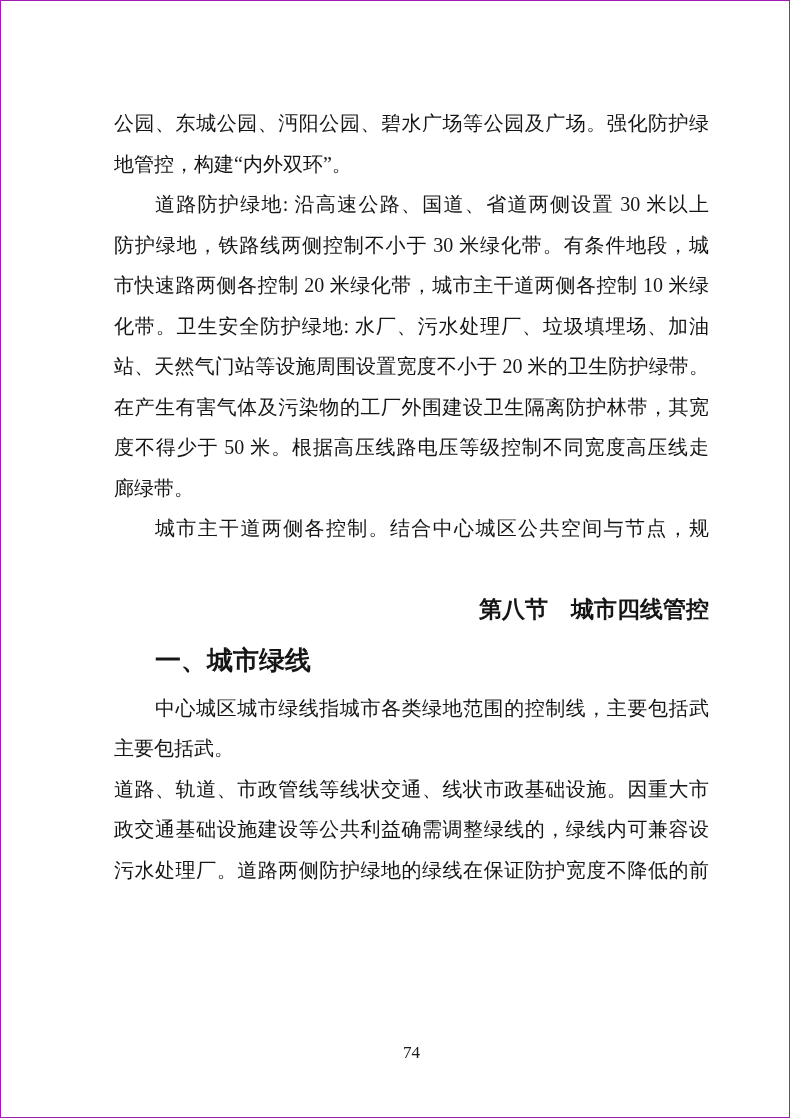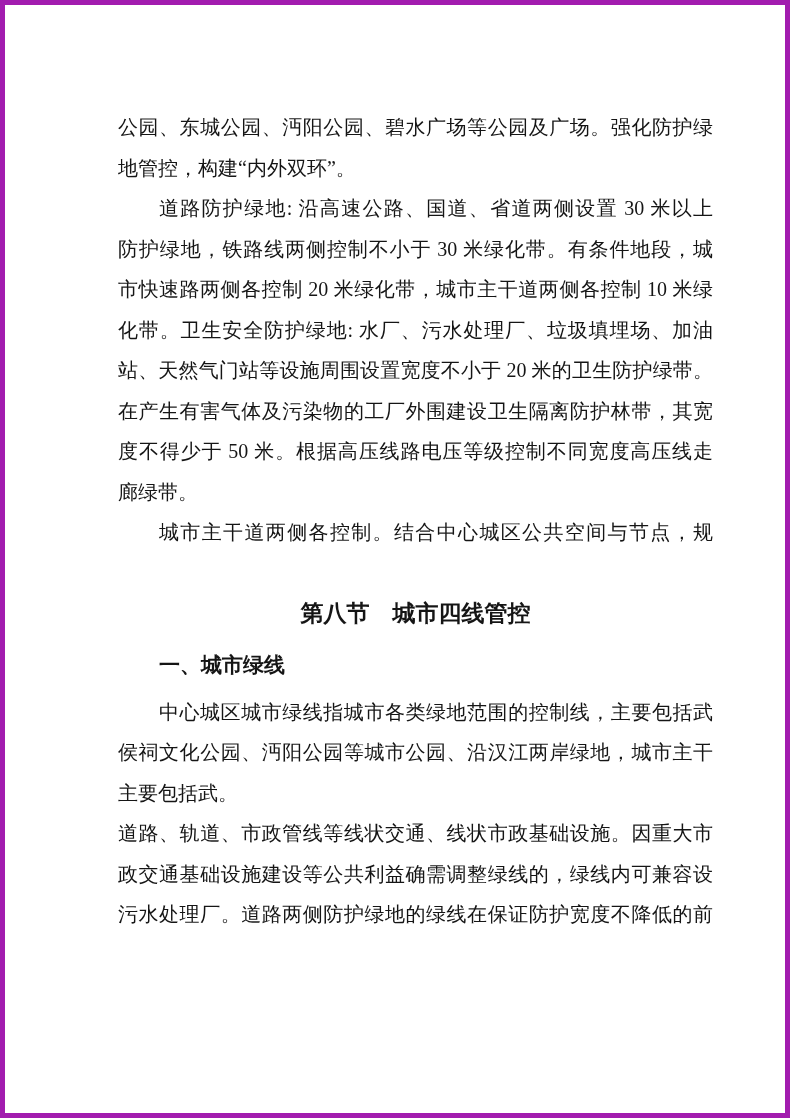--- a/index.html
+++ b/index.html
@@ -8,21 +8,21 @@
     background: #ffffff;
     width: 790px;
     height: 1118px;
   }
   .page {
     position: relative;
     width: 790px;
     height: 1118px;
     background: #ffffff;
     box-sizing: border-box;
-    border: 5px solid #a21caf;
+    border: 1px solid #a21caf;
     overflow: hidden;
     font-family: "Liberation Serif", "DejaVu Serif", serif;
     color: #151515;
   }
   .text-col {
     position: absolute;
     left: 113px;
     top: 102px;
     width: 595px;
   }
@@ -41,25 +41,25 @@
   }
   .line b {
     font-weight: normal;
   }
   .section-heading {
     margin: 41px 0 0 0;
     font-size: 23px;
     font-weight: bold;
     line-height: 40.5px;
     height: 40.5px;
-    text-align: center;
+    text-align: right;
   }
   .subsection-heading {
     margin: 11px 0 0 0;
-    font-size: 21px;
+    font-size: 26px;
     font-weight: bold;
     line-height: 40.5px;
     height: 40.5px;
     text-indent: 41px;
     text-align: left;
   }
   .group-bottom {
     margin-top: 6px;
   }
   .page-number {
@@ -95,23 +95,23 @@
         </div>
         <div>
           <div class="line j indent">城市主干道两侧各控制。结合中心城区公共空间与节点，规</div>
         </div>
       </div>
     <div class="section-heading">第八节　城市四线管控</div>
     <div class="subsection-heading">一、城市绿线</div>
     <div id="group-bottom" class="group-bottom">
         <div>
           <div class="line j indent">中心城区城市绿线指城市各类绿地范围的控制线，主要包括武</div>
-          <div class="line j">侯祠文化公园、沔阳公园等城市公园、沿汉江两岸绿地，城市主干</div>
           <div class="line">主要包括武。</div>
         </div>
         <div>
           <div class="line j">道路、轨道、市政管线等线状交通、线状市政基础设施。因重大市</div>
           <div class="line j">政交通基础设施建设等公共利益确需调整绿线的，绿线内可兼容设置</div>
           <div class="line j">污水处理厂。道路两侧防护绿地的绿线在保证防护宽度不降低的前提</div>
         </div>
       </div>
   </div>
+  <div class="page-number">74</div>
 </div>
 
 </body></html>

